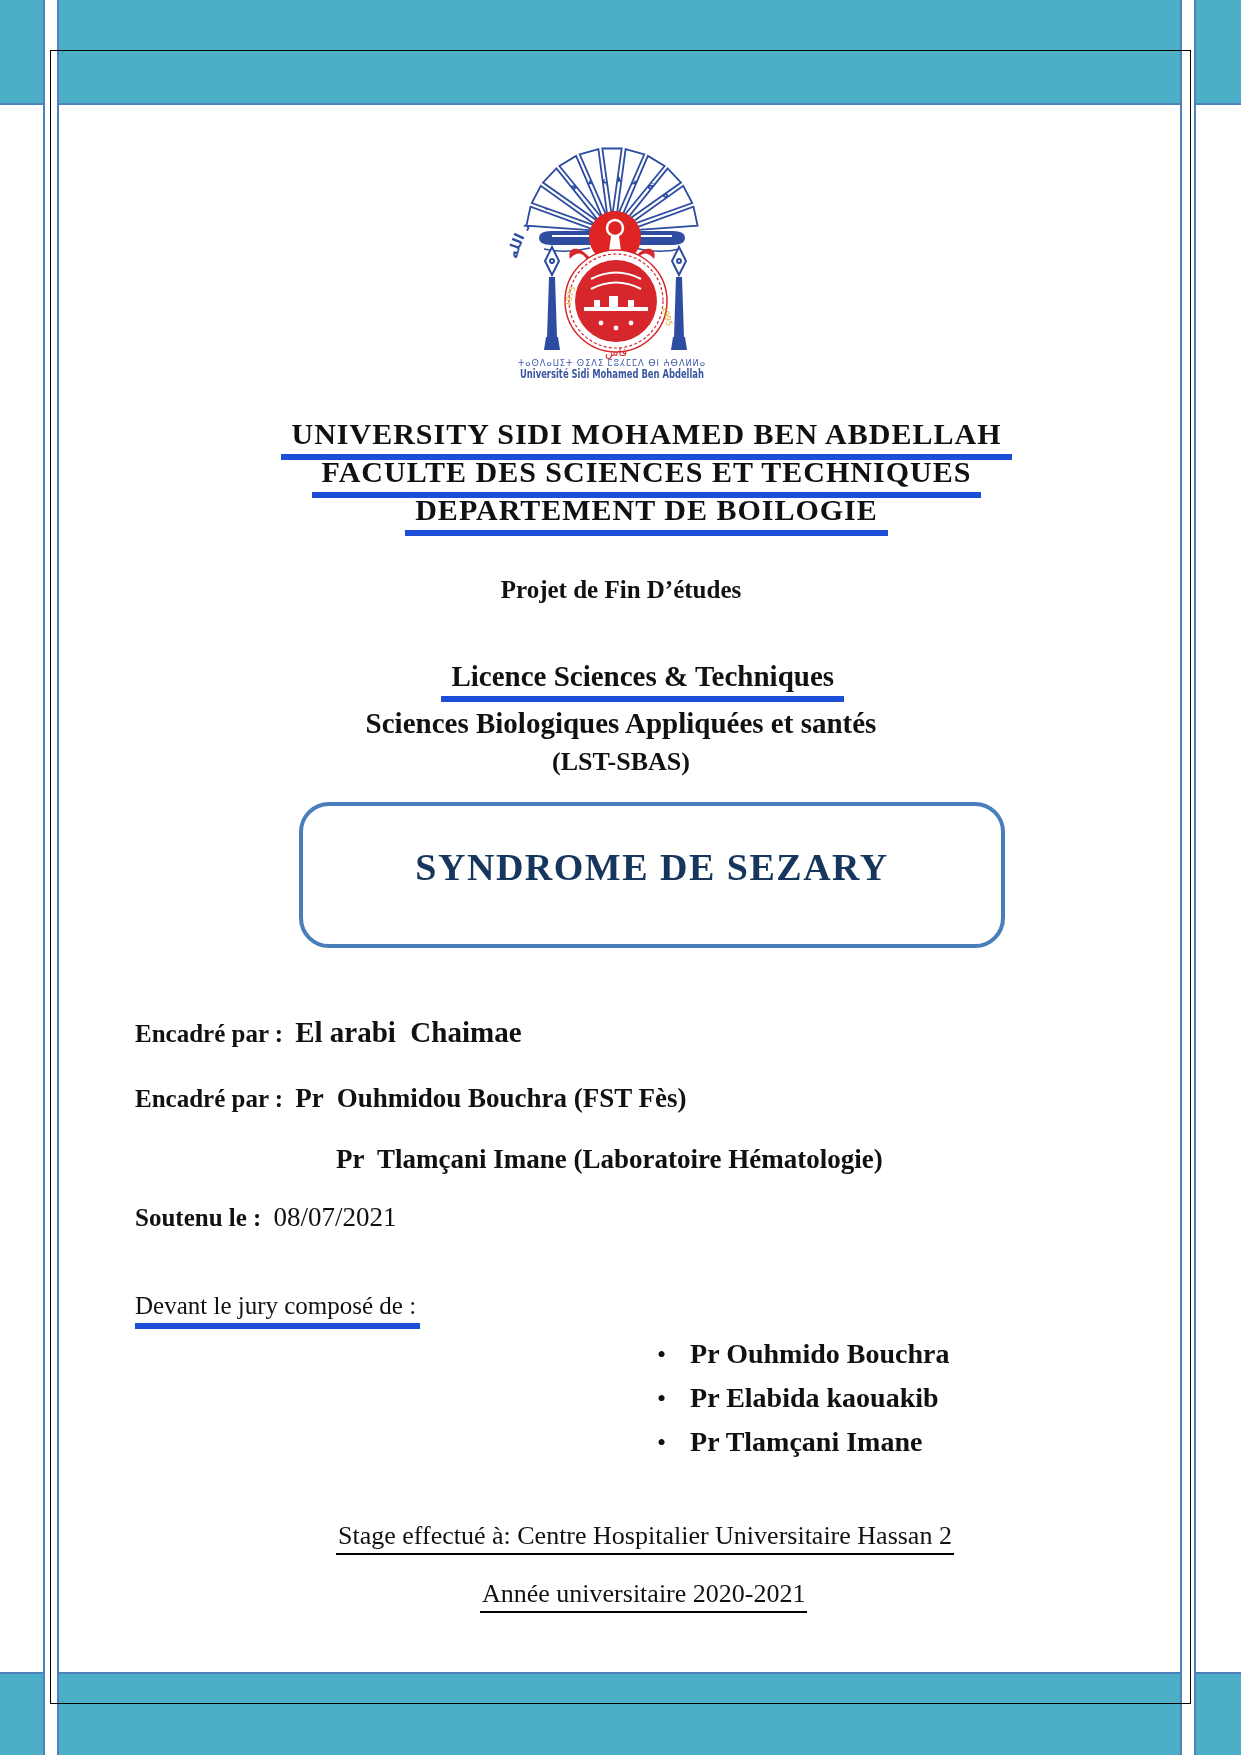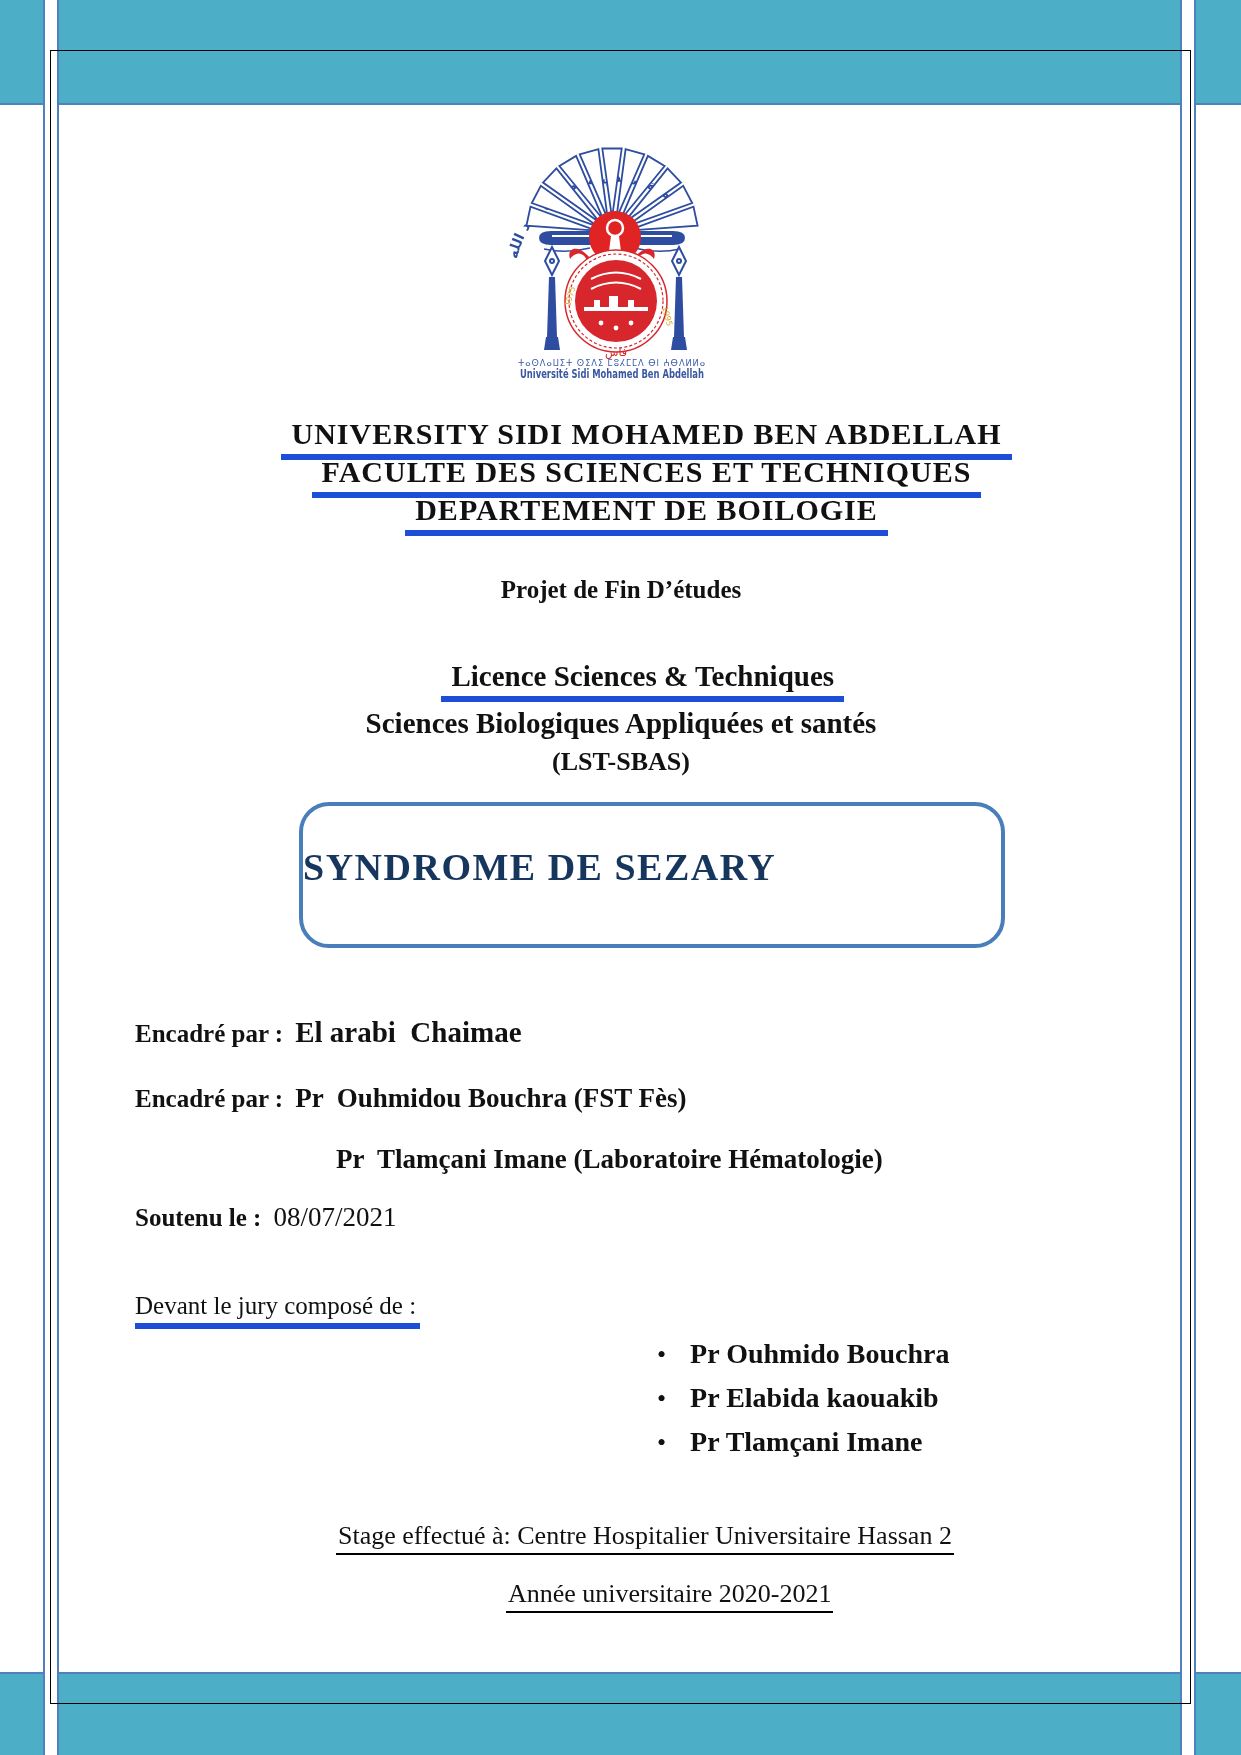--- a/index.html
+++ b/index.html
@@ -22,21 +22,21 @@
   .cline{position:absolute;left:61px;width:1120px;text-align:center;white-space:pre;}
   .u3{display:inline-block;border-bottom:6px solid #1d4ed8;padding:0 10px 3px 10px;}
   .u2{display:inline-block;border-bottom:2px solid #000;padding:0 2px 2px 2px;}
   .h1{font-size:30px;font-weight:bold;letter-spacing:1px;}
   .projet{font-size:25px;font-weight:bold;}
   .licence{font-size:29px;font-weight:bold;}
   .sciences{font-size:29px;font-weight:bold;}
   .lst{font-size:26px;font-weight:bold;}
   .title-box{position:absolute;left:299px;top:802px;width:706px;height:146px;
              border:4px solid #4A7EBB;border-radius:30px;display:flex;
-             align-items:center;justify-content:flex-start;padding-bottom:16px;box-sizing:border-box;}
+             align-items:center;justify-content:center;padding-bottom:16px;box-sizing:border-box;}
   .title-text{font-size:38px;font-weight:bold;color:#17365D;letter-spacing:1.5px;white-space:pre;}
   .row{position:absolute;left:135px;display:flex;align-items:baseline;gap:12px;white-space:pre;}
   .lbl{font-size:25px;font-weight:bold;}
   .val-xl{font-size:29px;font-weight:bold;}
   .val-lg{font-size:27px;font-weight:bold;}
   .val-reg{font-size:27px;font-weight:normal;}
   .jury{position:absolute;left:657px;top:1332px;}
   .jury-item{display:flex;align-items:baseline;gap:24px;line-height:43px;white-space:pre;}
   .bullet{font-size:26px;}
   .jury-name{font-size:28px;font-weight:bold;}
@@ -191,18 +191,18 @@
       </div>
       <div class="jury-item">
         <span class="bullet">•</span>
         <span class="jury-name">Pr Tlamçani Imane</span>
       </div>
     </div>
 
     <div class="footer-line" style="left:297px;top:1491px;">
       <span class="u2">Stage effectué à: Centre Hospitalier Universitaire Hassan 2</span>
     </div>
-    <div class="footer-line" style="left:467px;top:1549px;">
+    <div class="footer-line" style="left:441px;top:1549px;">
       <span class="u2">Année universitaire 2020-2021</span>
     </div>
 
   </div>
 </div>
 
 </body></html>

